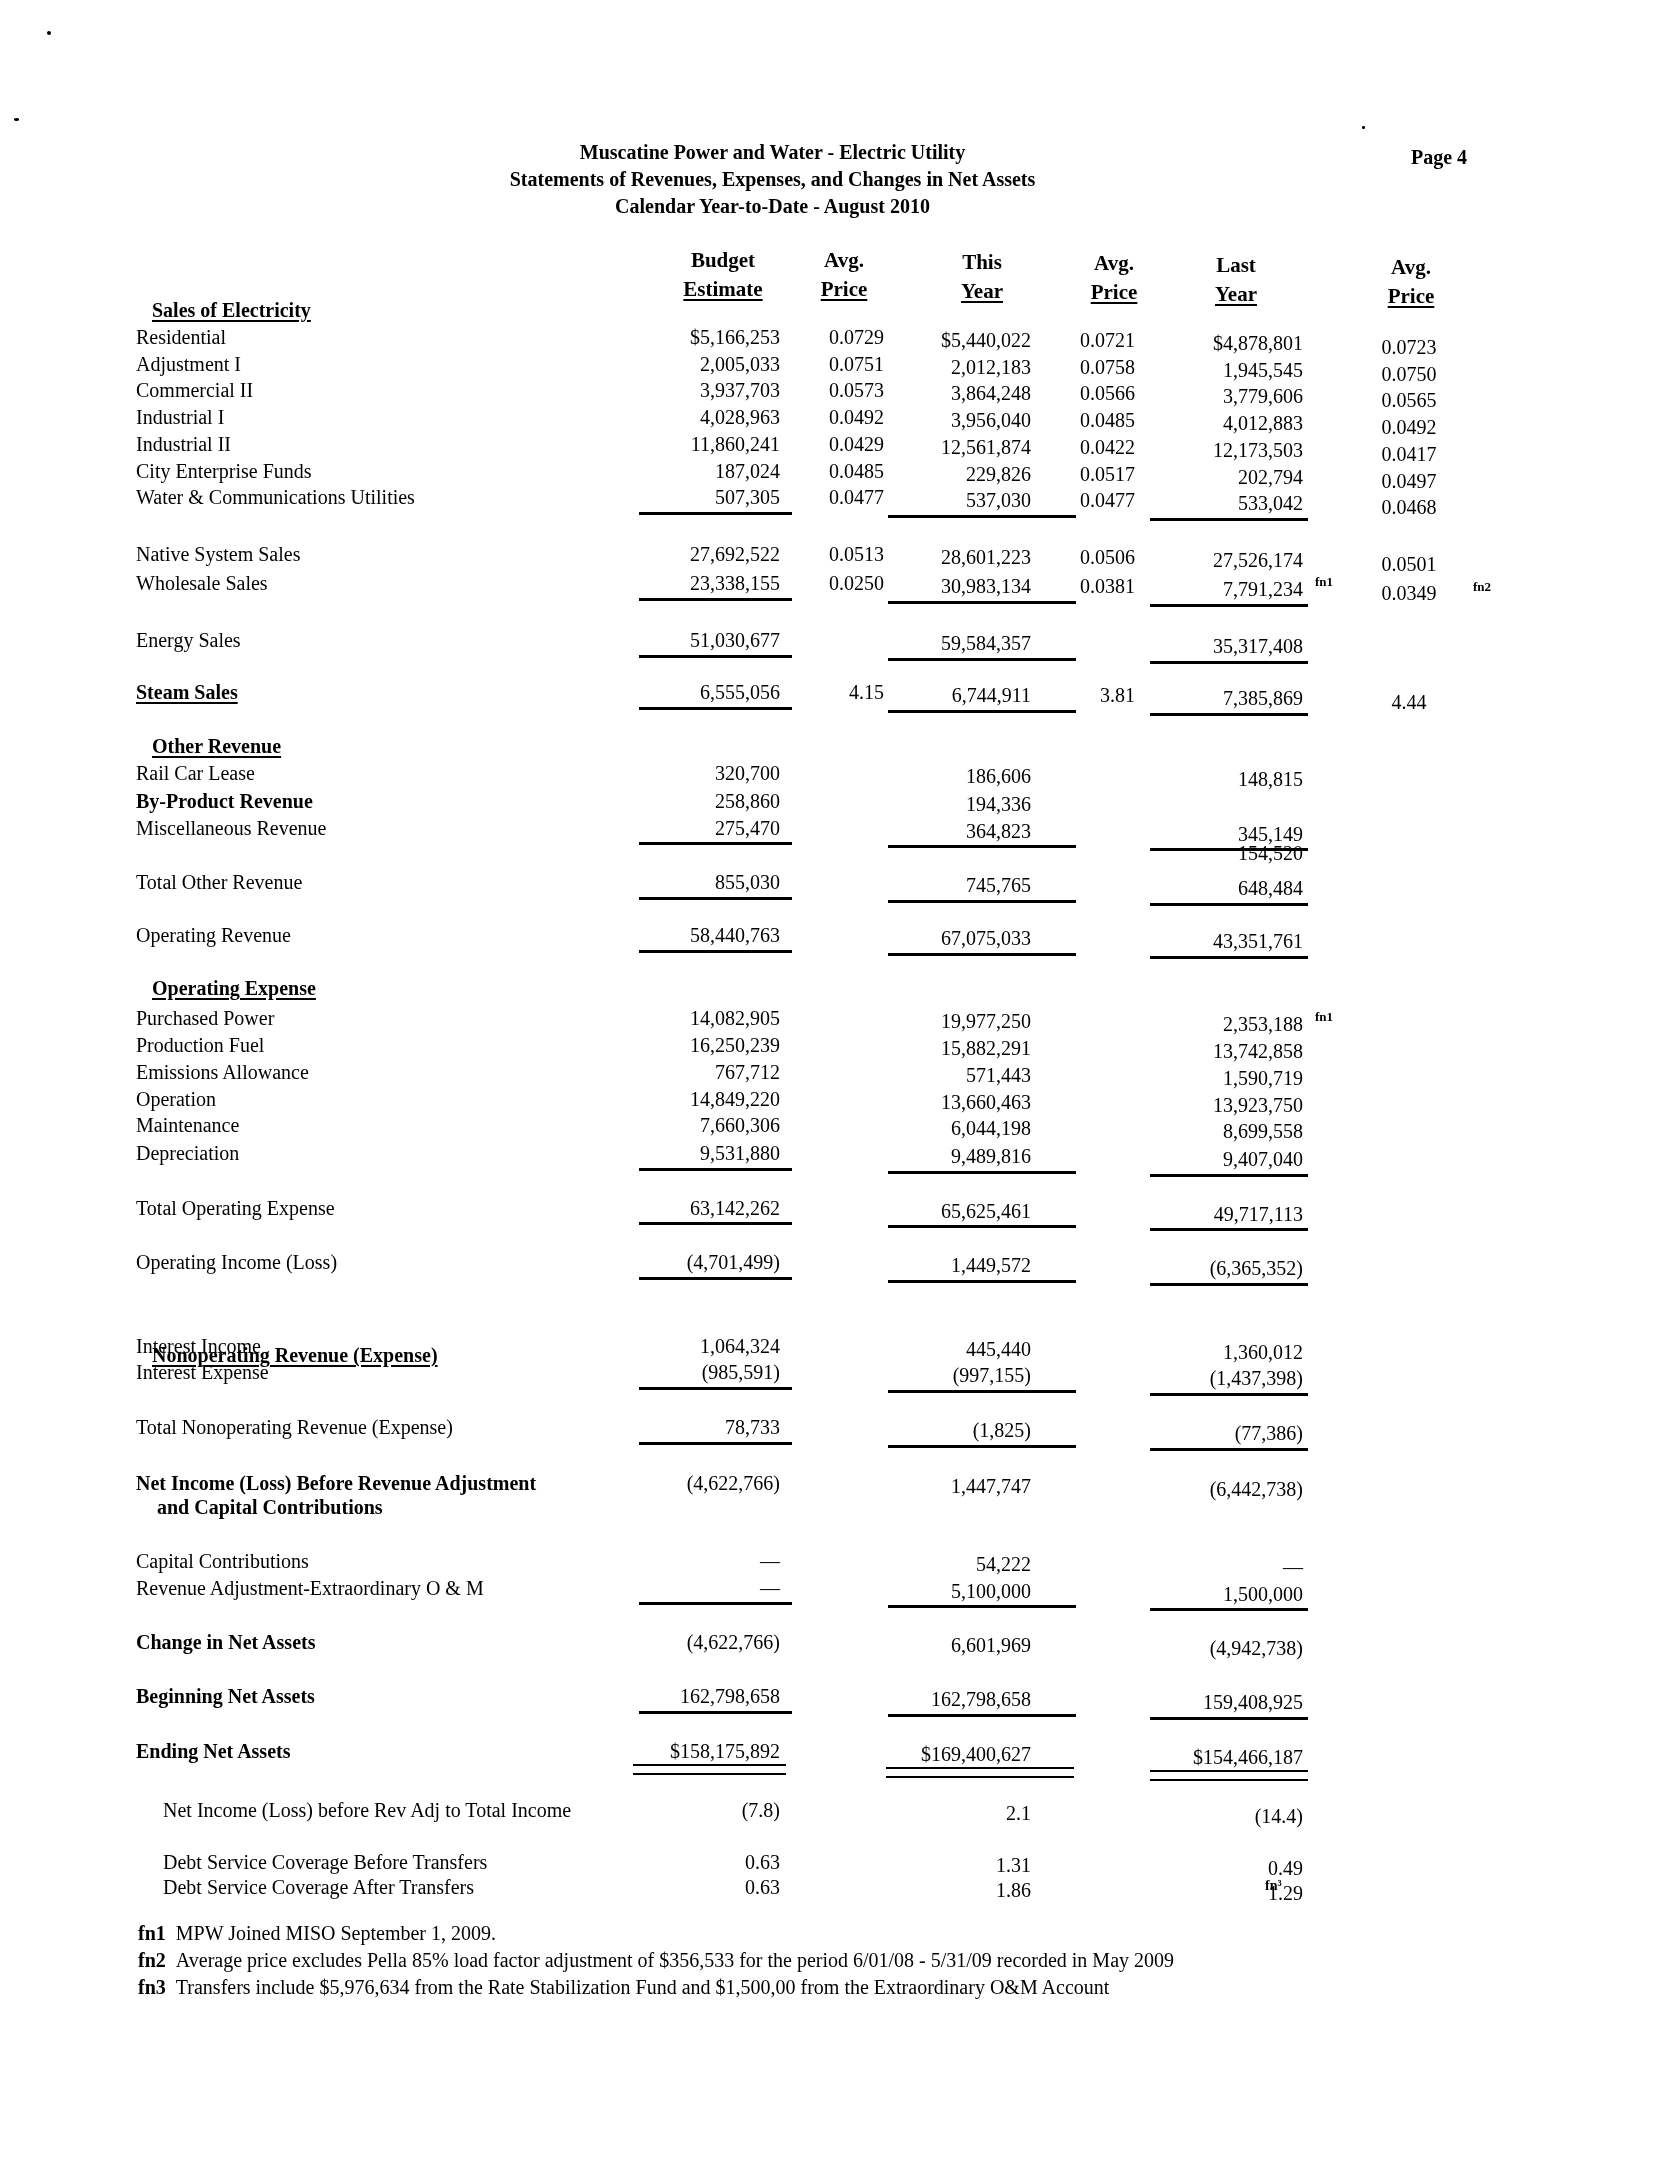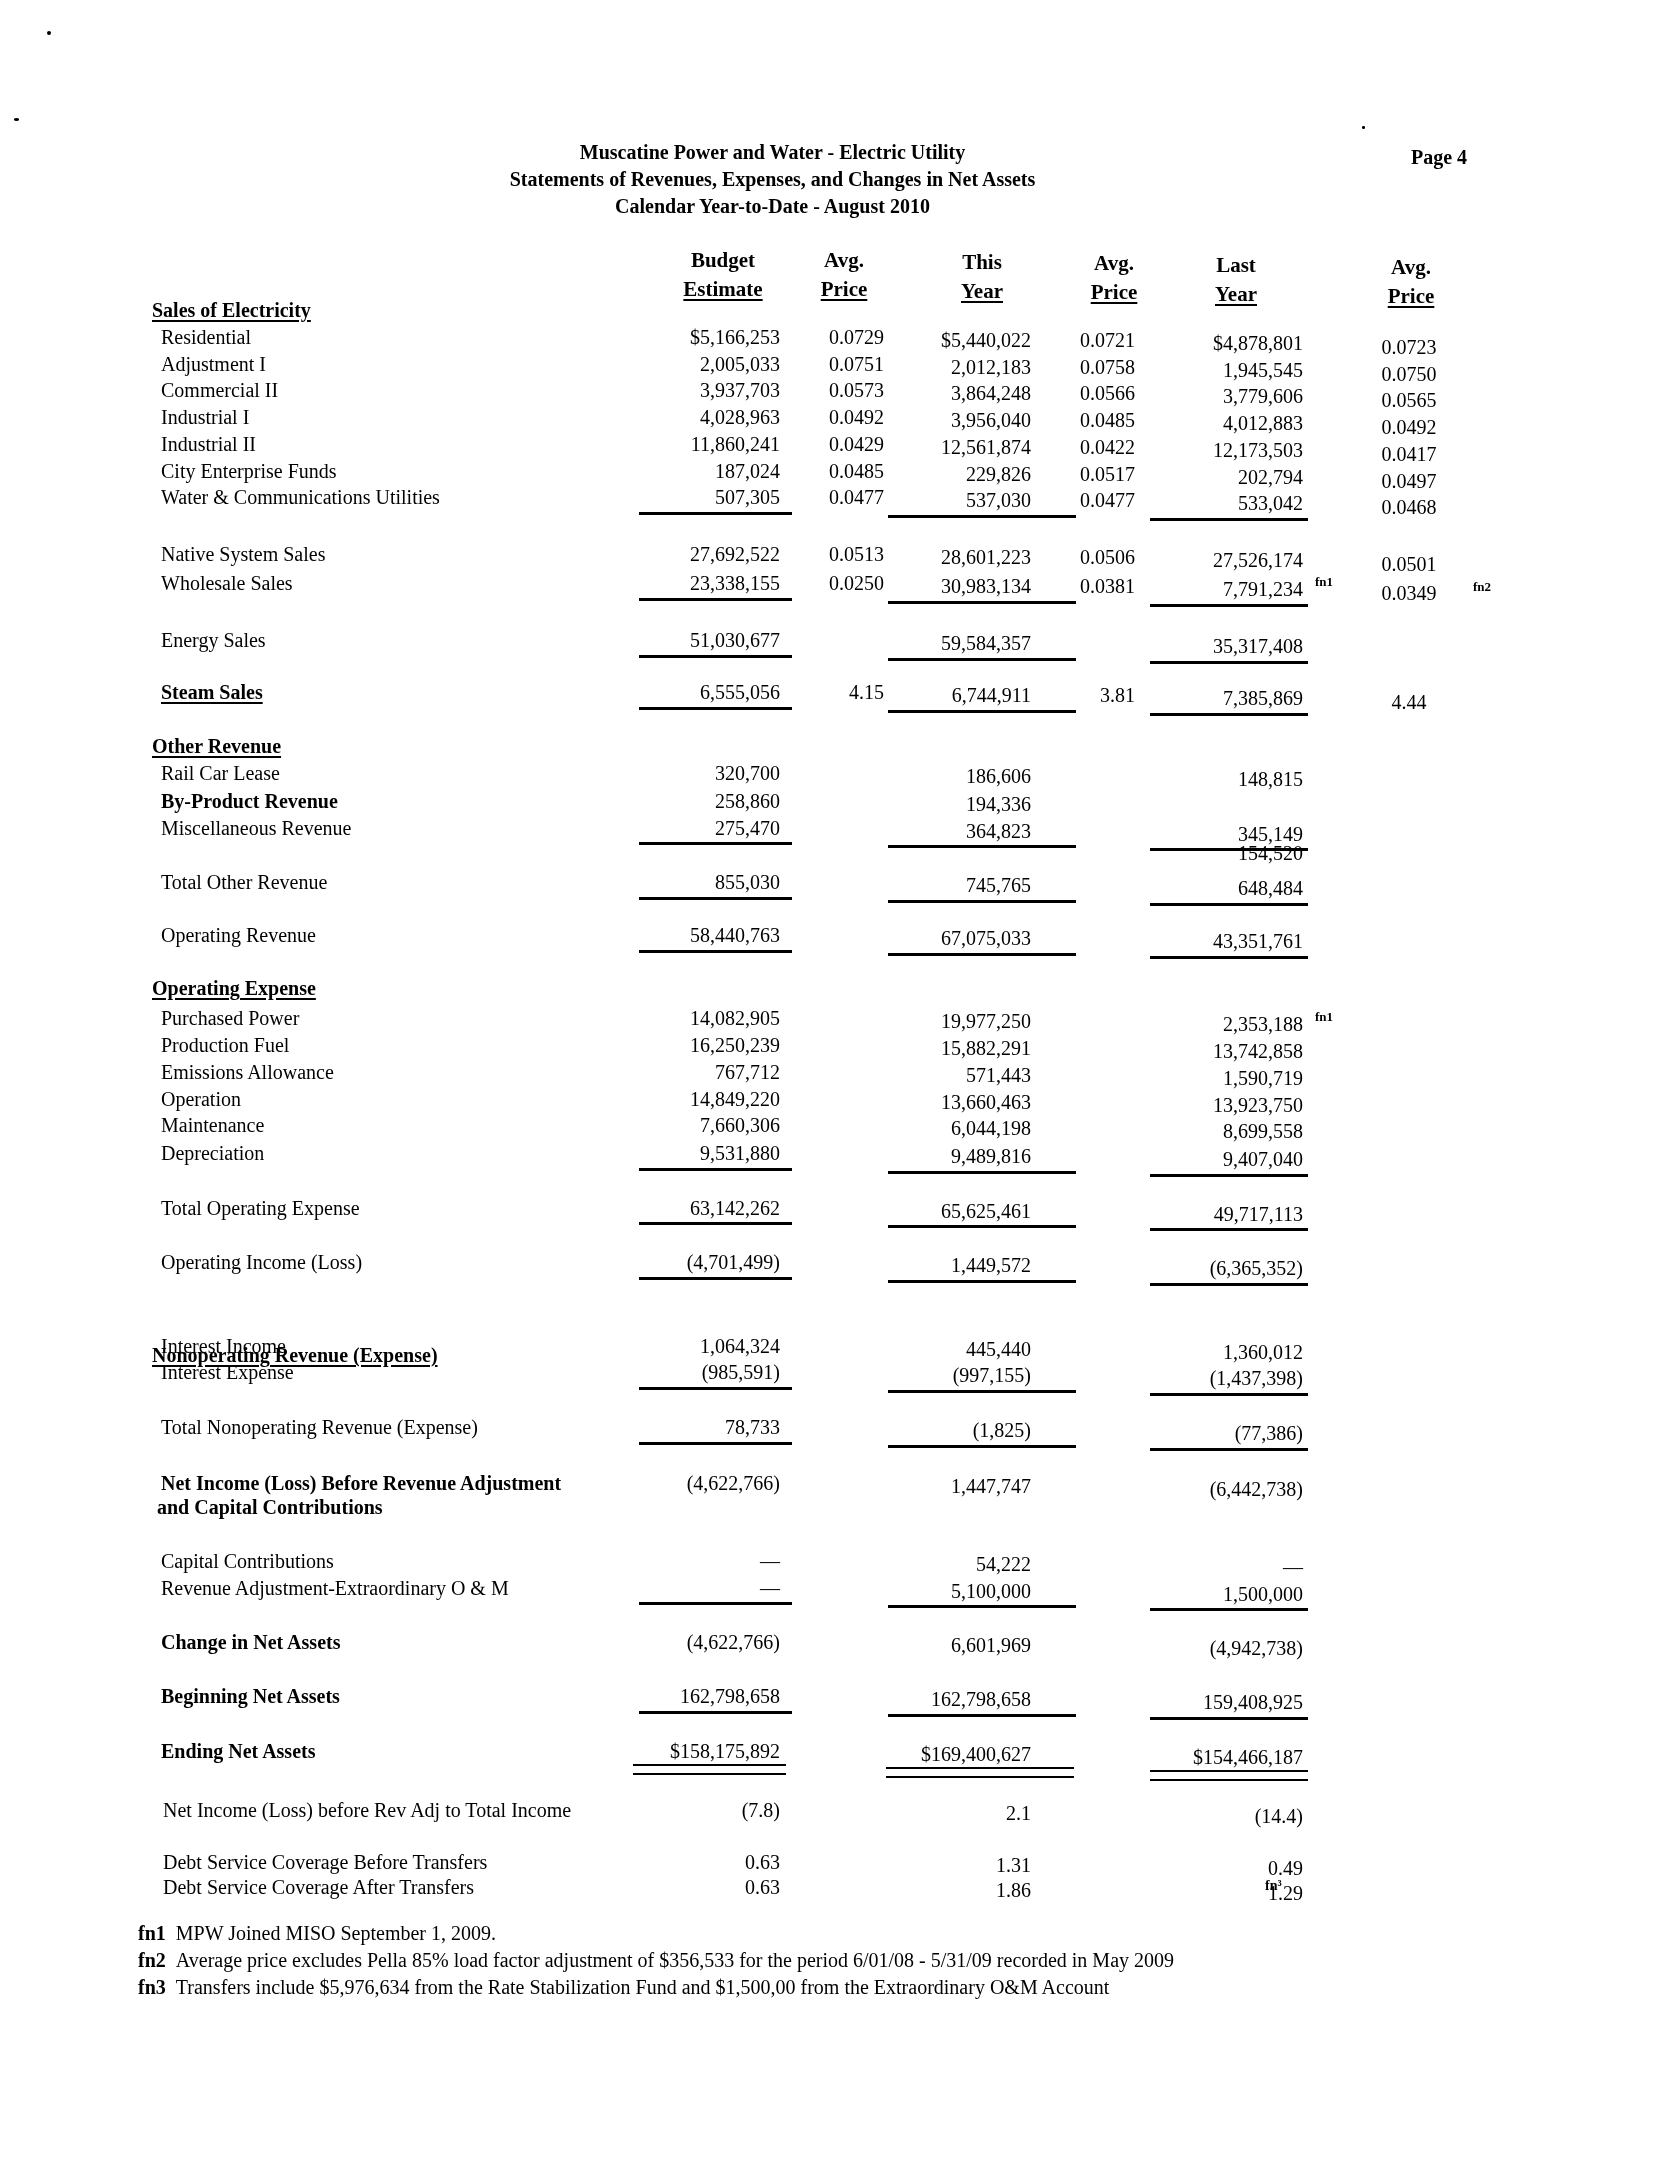--- a/index.html
+++ b/index.html
@@ -3,21 +3,21 @@
 <meta charset="utf-8">
 <style>
   html, body { margin:0; padding:0; background:#ffffff; }
   body { width:1677px; height:2183px; position:relative; overflow:hidden;
          font-family:"Liberation Serif","DejaVu Serif",serif; color:#000; }
   .abs { position:absolute; white-space:nowrap; }
   .title { font-weight:bold; font-size:20px; text-align:center; left:0; width:1431px; }
   .pagenum { font-weight:bold; font-size:20px; }
   .hdr { font-weight:bold; font-size:21px; text-align:center; width:118px; line-height:29px; }
   .hdr .u { text-decoration:underline; text-decoration-thickness:2px; text-underline-offset:3px; }
-  .lbl { font-size:20px; left:161px; }
+  .lbl { font-size:20px; left:136px; }
   .lbl.b { font-weight:bold; }
   .sec { font-weight:bold; font-size:20px; left:152px; text-decoration:underline;
          text-decoration-thickness:2px; text-underline-offset:3px; }
   .num { font-size:20px; text-align:right; }
   .c1 { left:632px; width:148px; }
   .p1 { left:795px; width:89px; }
   .c2 { left:883px; width:148px; }
   .p2 { left:1046px; width:89px; }
   .c3 { left:1150px; width:153px; }
   .p3 { left:1352px; width:114px; text-align:center; }

